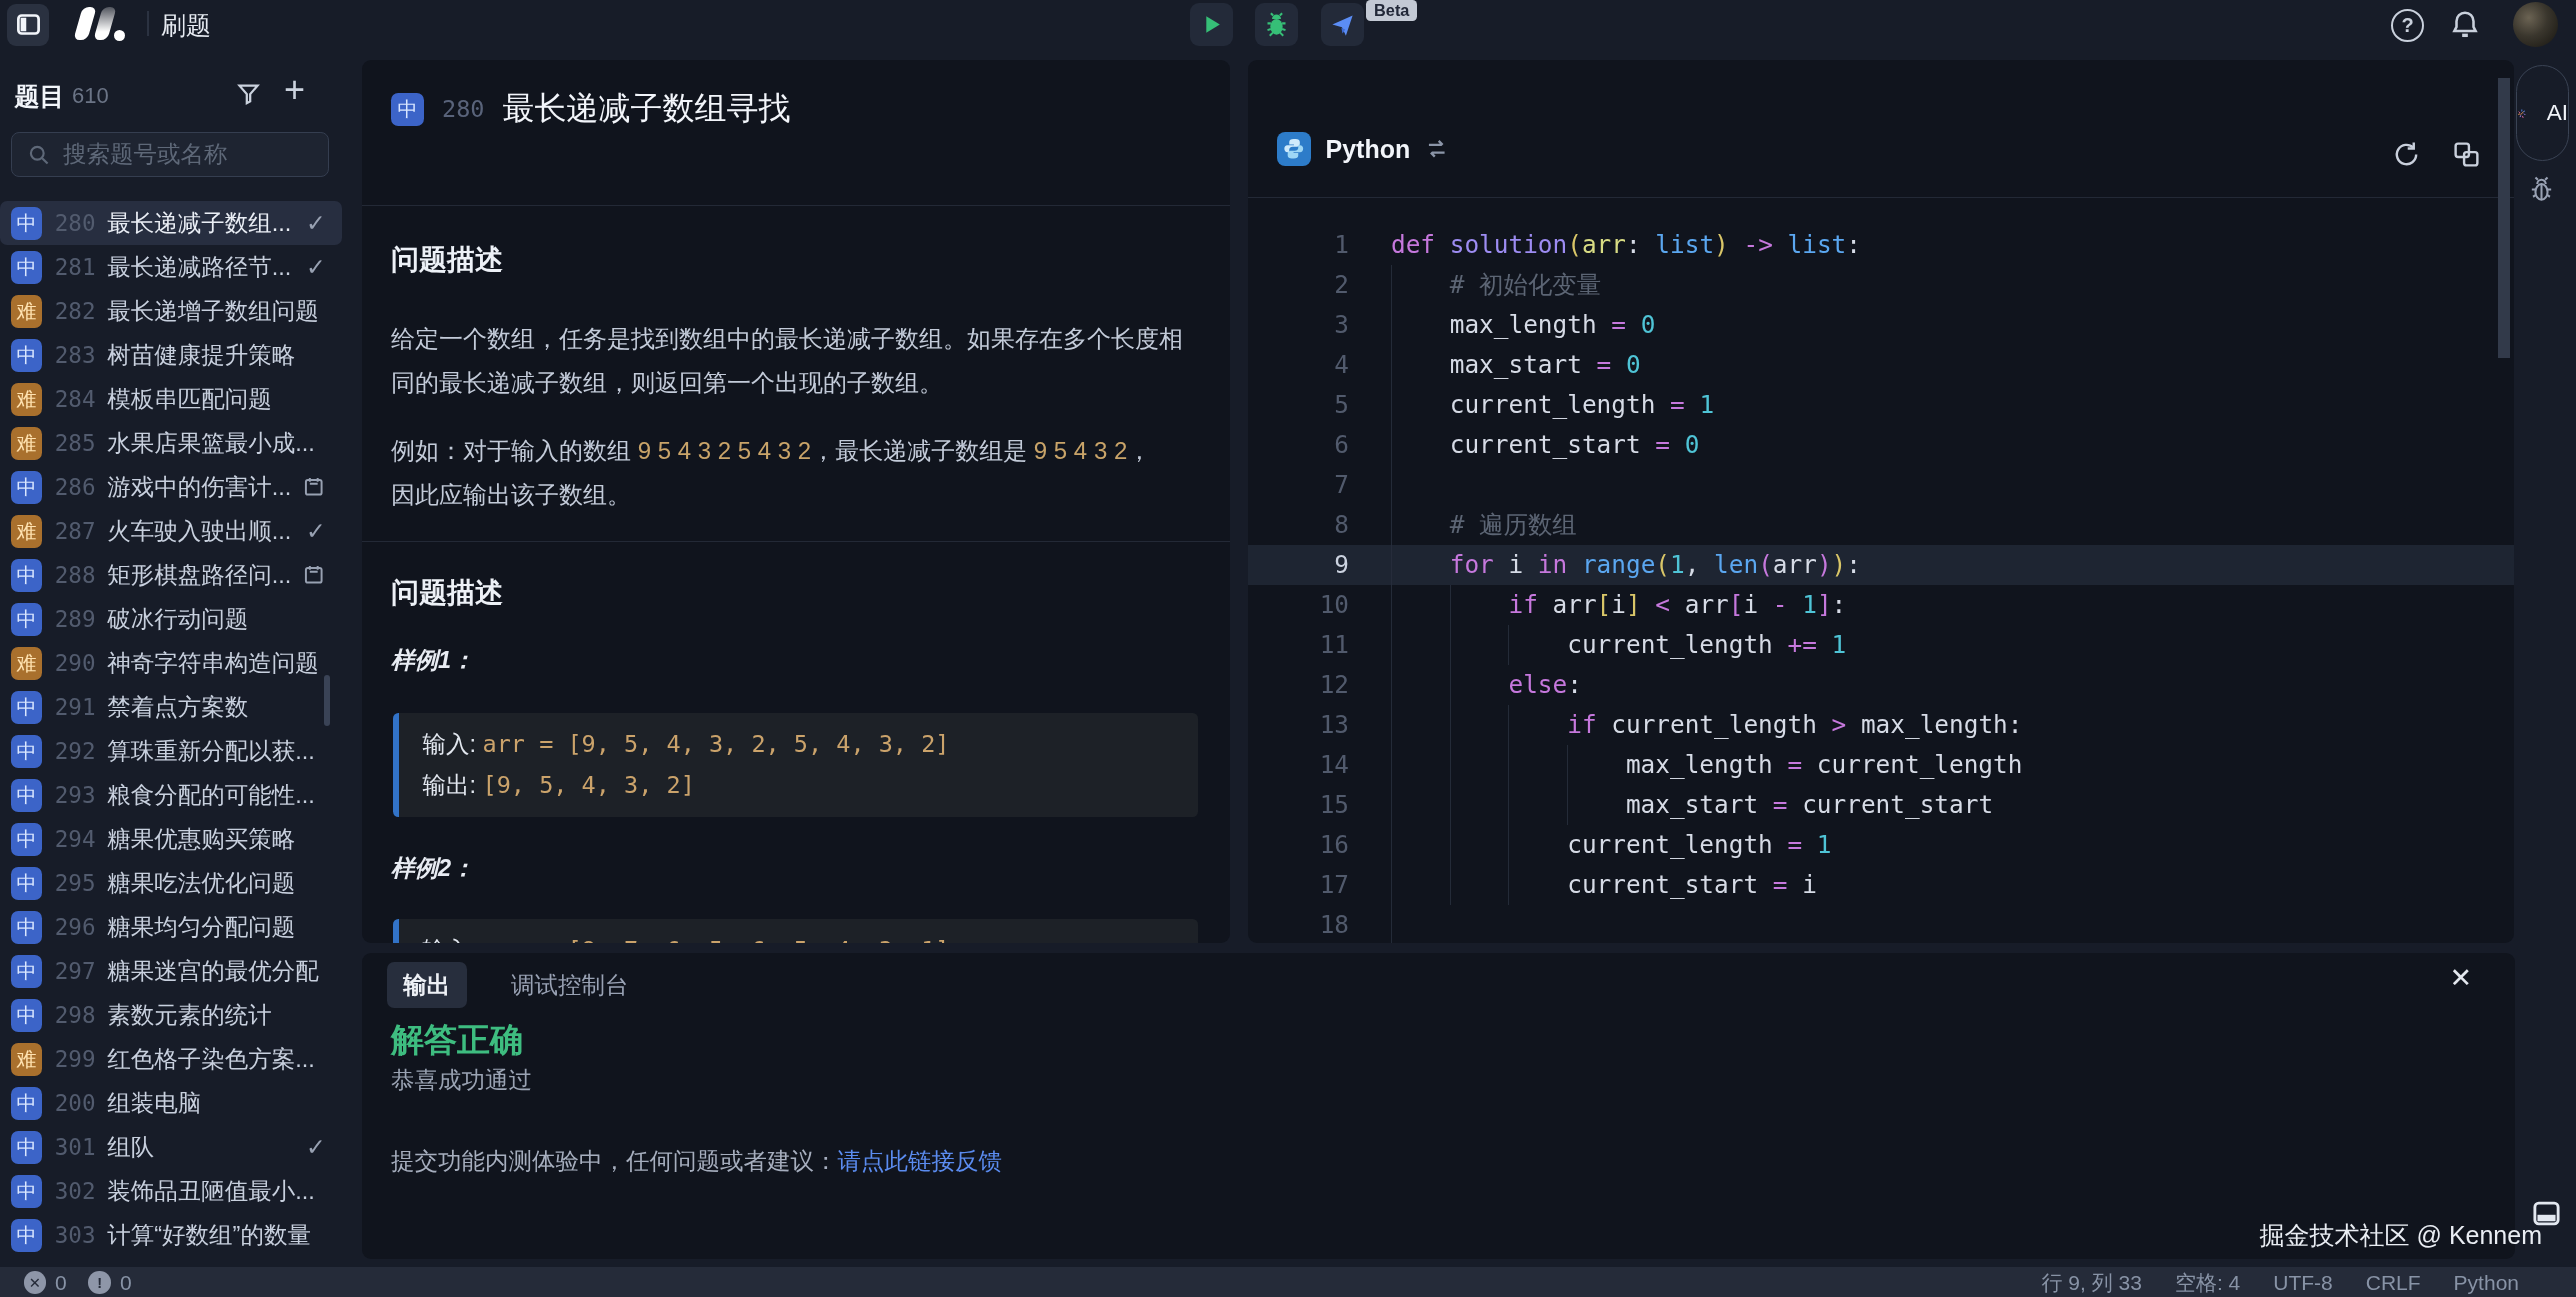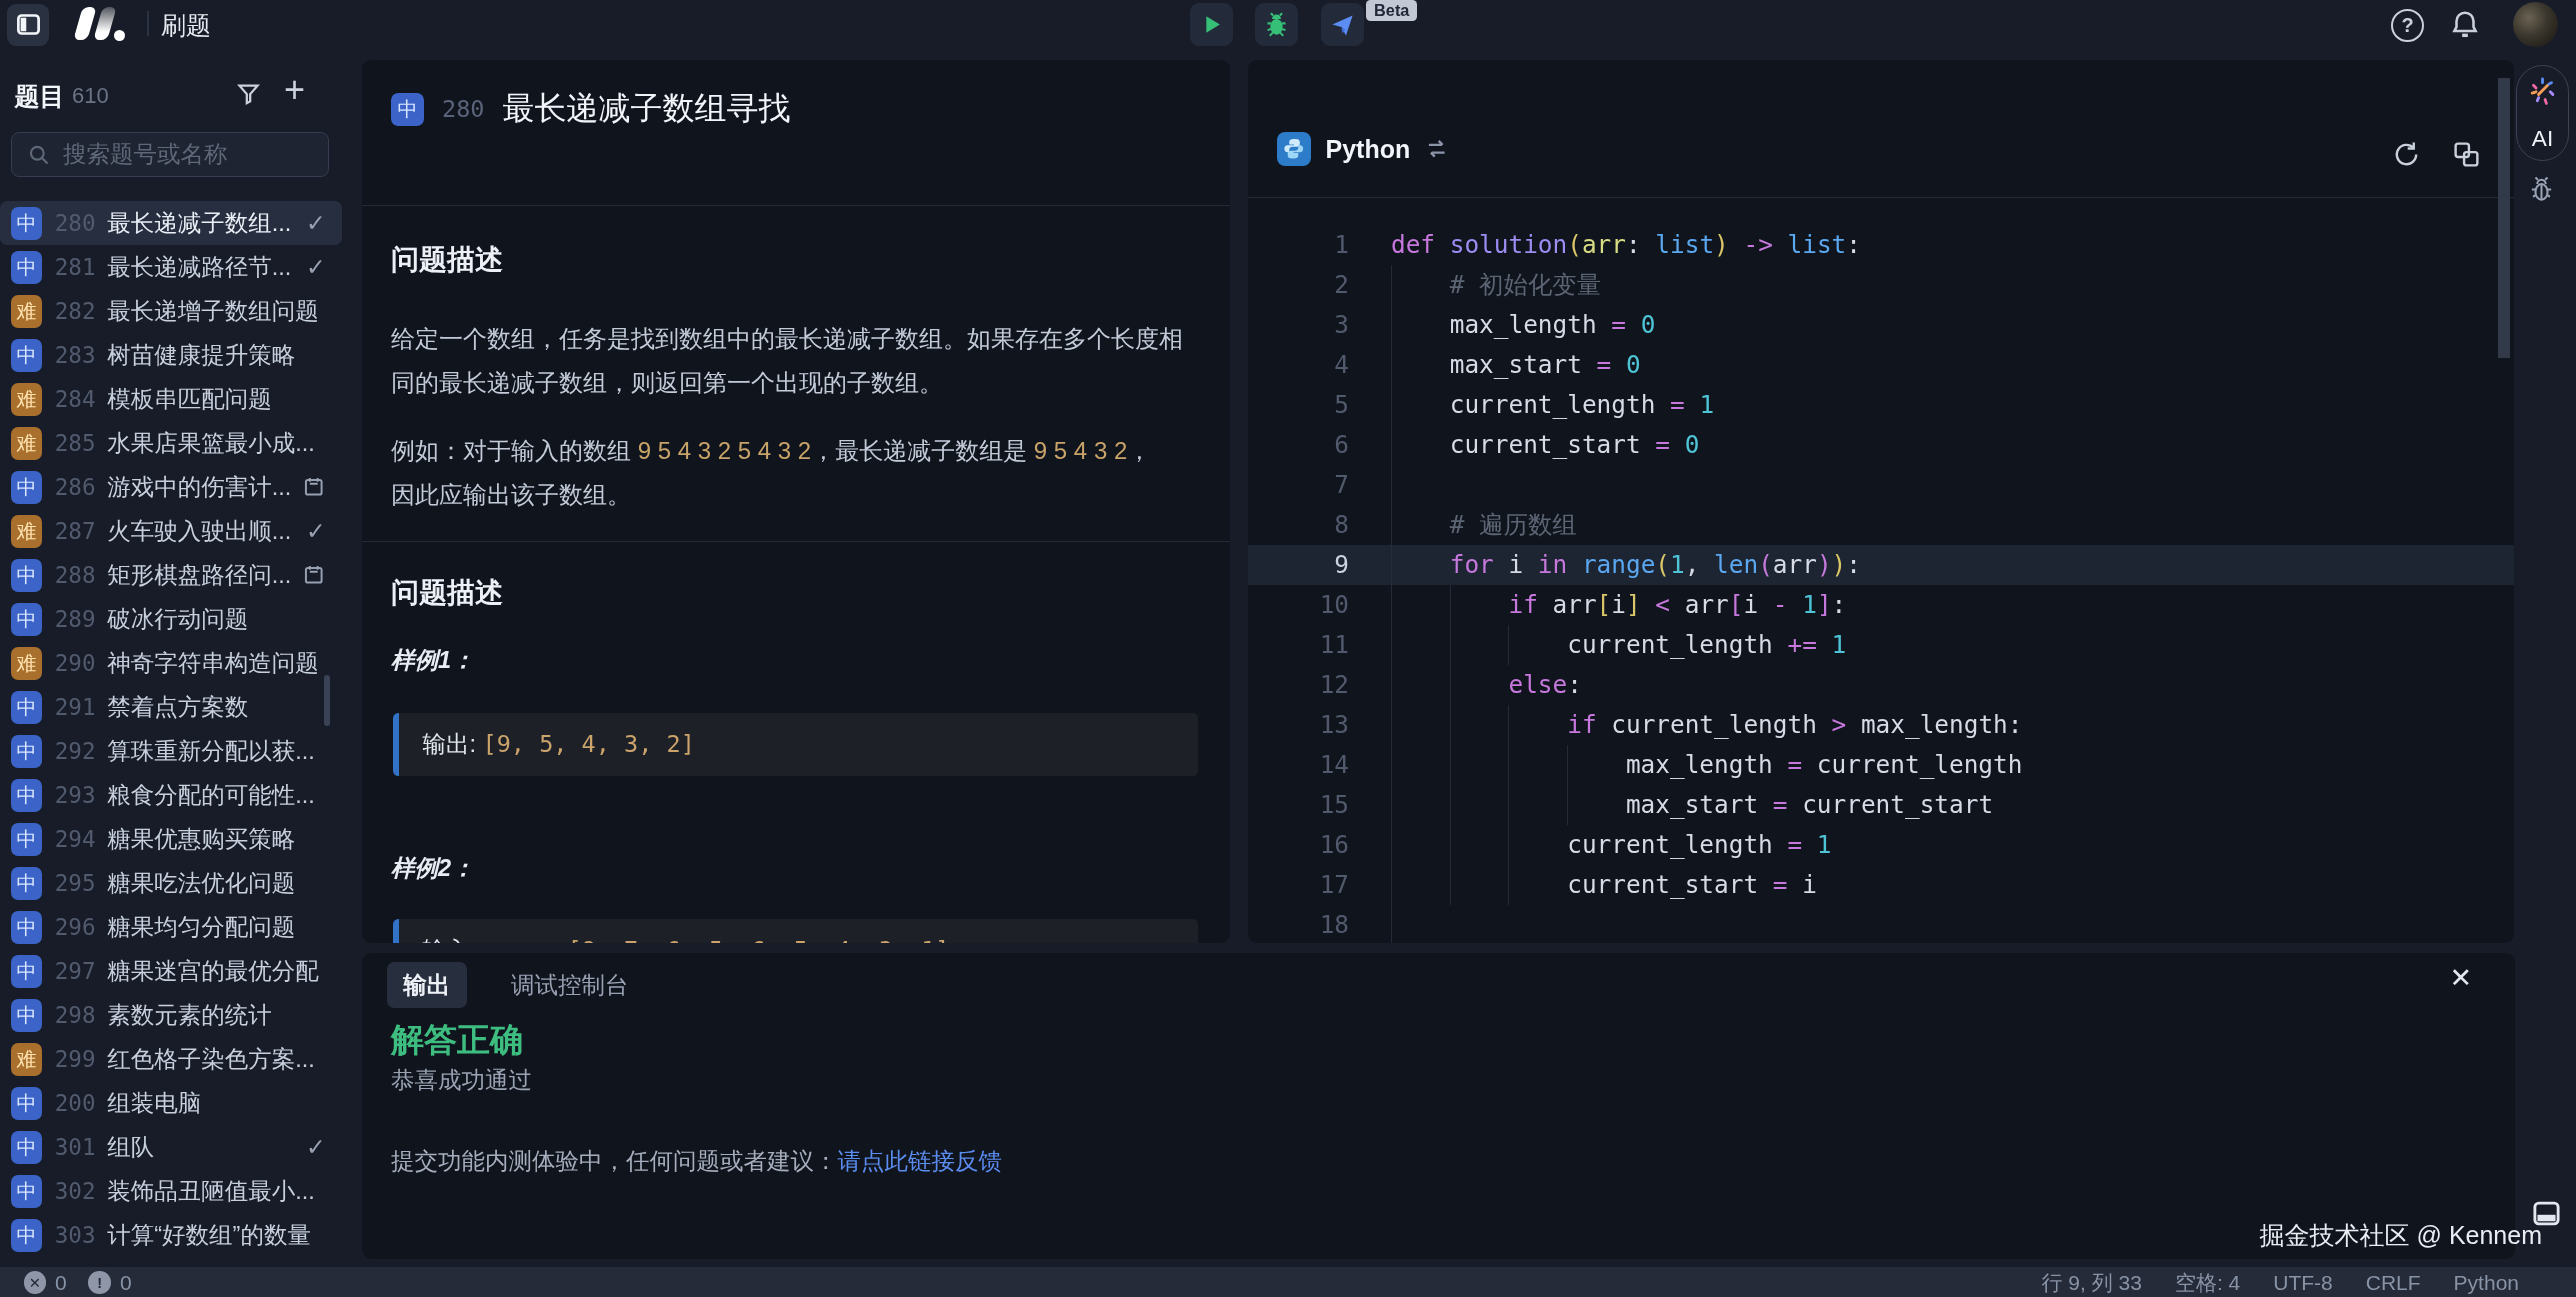--- a/index.html
+++ b/index.html
@@ -15,21 +15,21 @@
   .logo .bar.b2{left:23.5px;background:linear-gradient(180deg,rgba(255,255,255,.25),#FFF 75%);}
   .logo .dot{position:absolute;left:40px;top:25px;width:11px;height:11px;border-radius:50%;background:#FFF;}
   .brand-div{position:absolute;left:147px;top:11px;width:1.8px;height:25px;background:#39415299;}
   .brand{position:absolute;left:161px;top:9px;font-size:25px;color:#E7EBF2;}
   .tb-btn{position:absolute;top:2.7px;width:43px;height:43px;border-radius:9px;background:#232A39;display:flex;align-items:center;justify-content:center;}
   .beta{position:absolute;left:1366px;top:0;background:#C3C9D4;color:#222838;font-size:16.3px;font-weight:bold;padding:0.9px 8.1px;border-radius:4.5px;}
   .help-ico{position:absolute;left:2391px;top:9px;width:29px;height:29px;border:2.3px solid #C9D0DC;border-radius:50%;color:#C9D0DC;font-size:20px;font-weight:bold;display:flex;align-items:center;justify-content:center;}
   .avatar{position:absolute;left:2513px;top:1.8px;width:45px;height:45px;border-radius:50%;background:radial-gradient(circle at 35% 35%,#6B6353 0%,#3A362D 45%,#16140f 100%);}
 
   
-  .ai-pill{position:absolute;left:2516px;top:65px;width:51px;height:94px;border:1.8px solid #3A4354;border-radius:27px;display:flex;flex-direction:column;align-items:center;justify-content:center;gap:20px;}
+  .ai-pill{position:absolute;left:2516px;top:65px;width:51px;height:94px;border:1.8px solid #3A4354;border-radius:27px;display:flex;flex-direction:row;align-items:center;justify-content:center;gap:20px;}
   .ai-label{font-size:22.6px;color:#F0F3F8;}
   .strip-bug{position:absolute;left:2527px;top:175px;color:#99A2B4;}
   .panel-ico{position:absolute;left:2531px;top:1198px;color:#E3E8F0;}
 
   
   .sb-title{position:absolute;left:14.5px;top:80px;font-size:25px;font-weight:bold;color:#F2F5FA;}
   .sb-count{position:absolute;left:72px;top:83px;font-size:22px;color:#6B7486;}
   .sb-funnel{position:absolute;left:235px;top:80px;color:#CBD2DE;}
   .sb-plus{position:absolute;left:284px;top:69px;color:#CBD2DE;font-size:36px;font-weight:300;}
   .sb-search{position:absolute;left:11px;top:132px;width:318px;height:45px;background:#1E2431;border:0.9px solid #353E50;border-radius:8.1px;display:flex;align-items:center;box-sizing:border-box;padding-left:14.5px;gap:11px;}
@@ -345,20 +345,21 @@
     <div class="d-h2" style="top:181px">问题描述</div>
     <div class="d-p" style="top:257px">给定一个数组，任务是找到数组中的最长递减子数组。如果存在多个长度相同的最长递减子数组，则返回第一个出现的子数组。</div>
     <div class="d-p" style="top:369px"><span>例如：对于输入的数组 </span><span class="code-inline">9 5 4 3 2 5 4 3 2</span><span>，最长递减子数组是 </span><span class="code-inline">9 5 4 3 2</span><span>，</span></div>
     <div class="d-p" style="top:413px">因此应输出该子数组。</div>
 
     <div class="d-div" style="top:481px"></div>
     <div class="d-h2" style="top:514px">问题描述</div>
 
     <div class="d-sample-label" style="top:584px">样例1：</div>
     <div class="d-block" style="top:653px">
+      <div class="ln"><span class="lab">输入: </span><span class="cd">arr = [9, 5, 4, 3, 2, 5, 4, 3, 2]</span></div>
       <div class="ln"><span class="lab">输出: </span><span class="cd">[9, 5, 4, 3, 2]</span></div>
     </div>
 
     <div class="d-sample-label" style="top:792px">样例2：</div>
     <div class="d-block" style="top:859px">
       <div class="ln"><span class="lab">输入: </span><span class="cd">arr = [8, 7, 6, 5, 6, 5, 4, 3, 1]</span></div>
 
     </div>
   </div>
 

